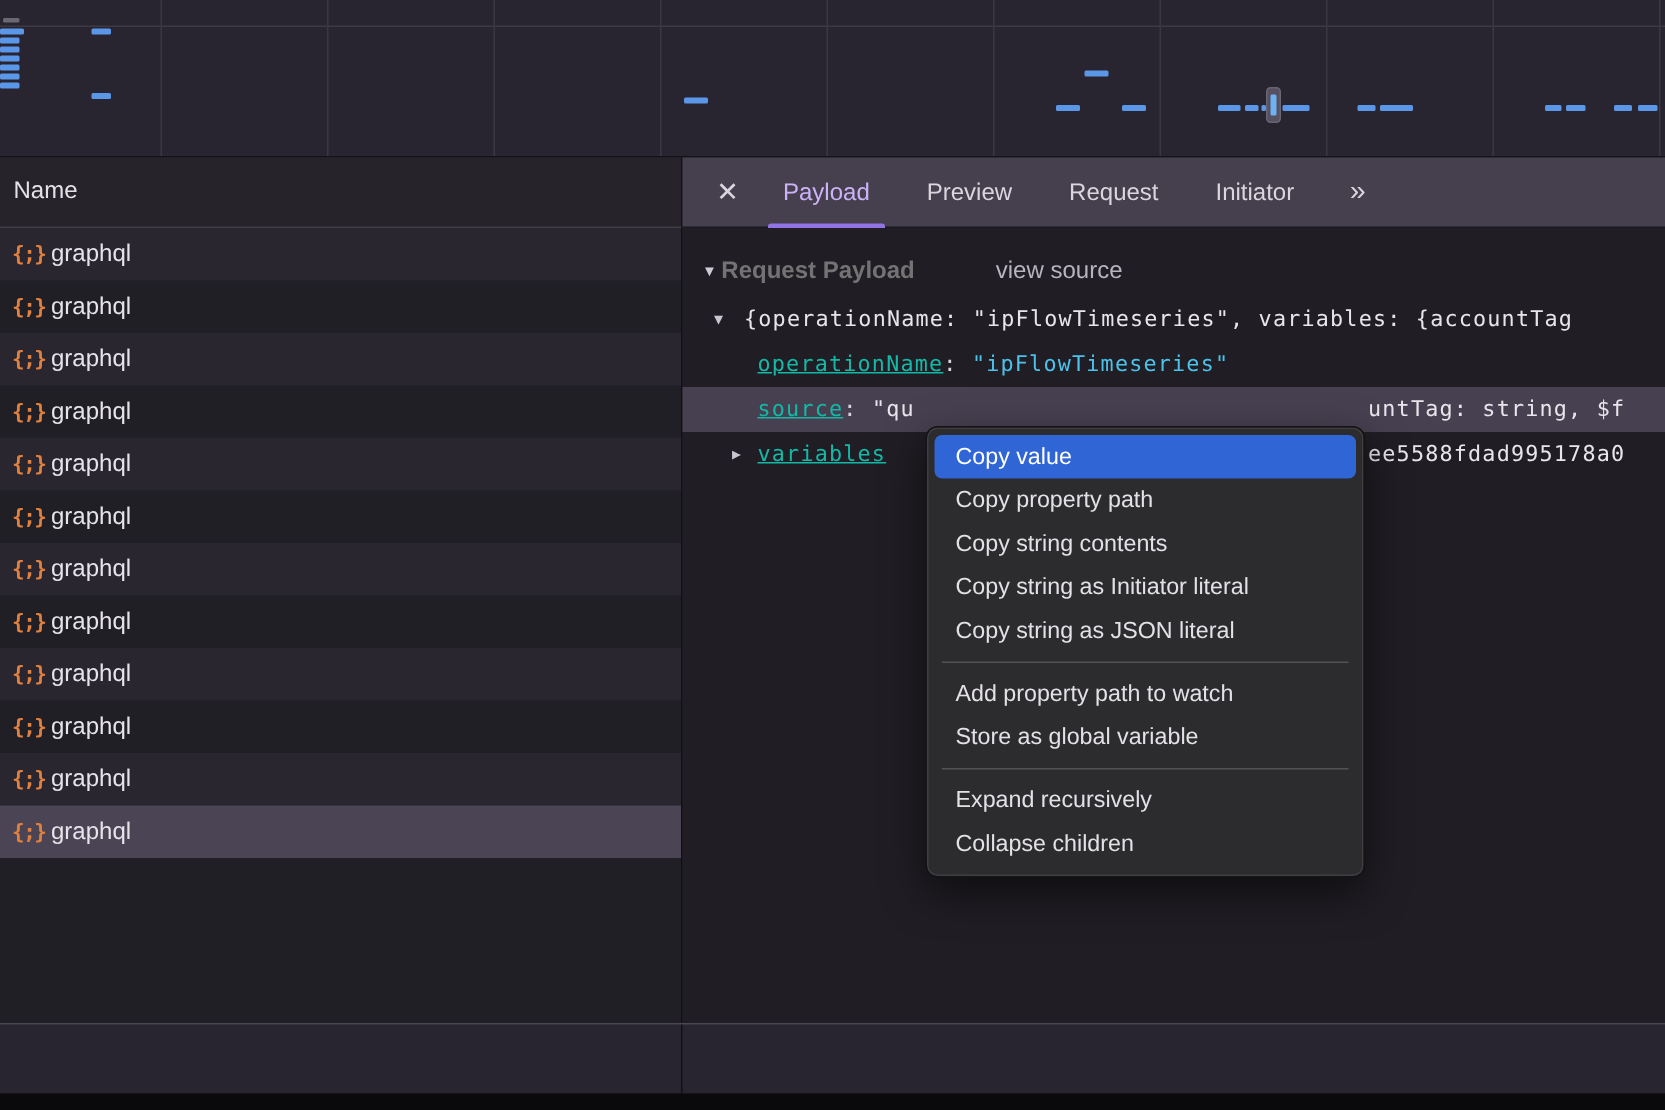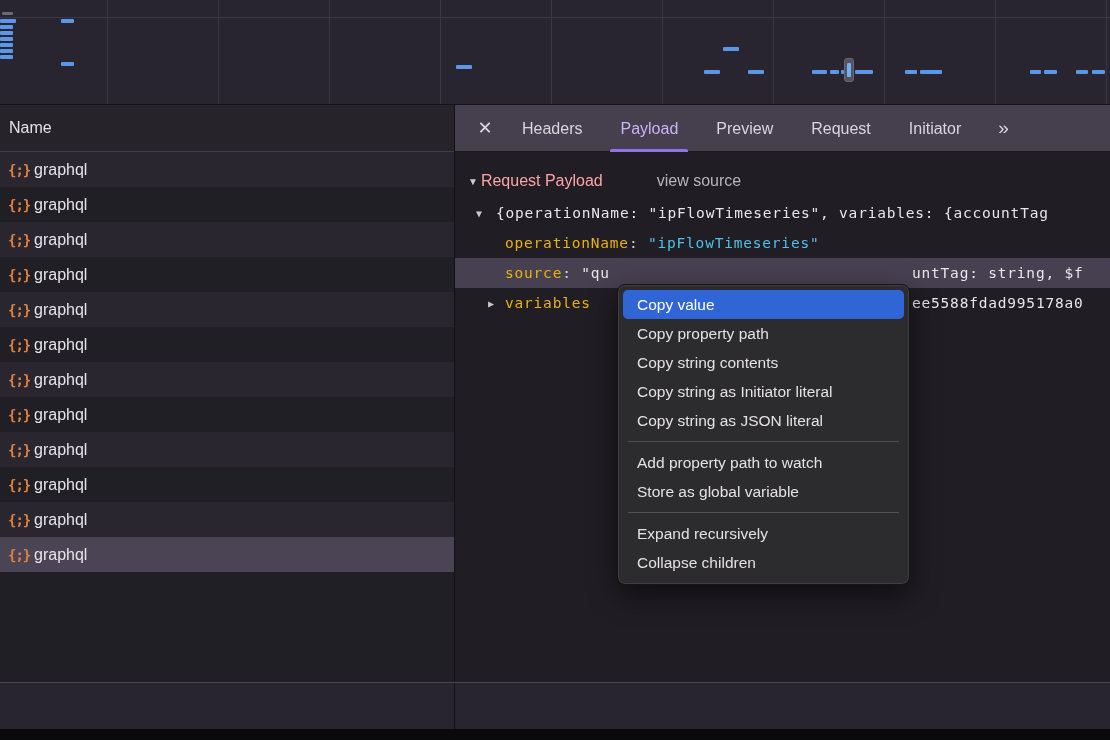--- a/index.html
+++ b/index.html
@@ -54,32 +54,32 @@
   .tab.selected{ color:#ccb3f7; }
   .tab.selected .tab-underline{
     position:absolute; left:9px; right:9px; bottom:0; height:3px;
     background:#9273e3; border-radius:2px 2px 0 0;
   }
   .tab-overflow{ margin-left:8px; color:#d9d6de; font-size:19px; letter-spacing:-2px; cursor:pointer; padding:0 10px; }
   
   .payload{ position:relative; padding-top:12px; }
   .payload-header{ height:34px; display:flex; align-items:center; padding-left:13px; }
   .tri{ color:#cfccd5; font-size:10px; margin-right:3px; }
-  .payload-title{ color:#fca5a5; font-size:16px; font-weight:normal; }
+  .payload-title{ color:#737373; font-size:16px; font-weight:bold; }
   .view-source{ margin-left:54px; color:#b7b4be; font-size:16px; cursor:pointer; }
   .trow{
     position:relative; height:30px; display:flex; align-items:center;
     font-family:"DejaVu Sans Mono", monospace; font-size:14.5px; letter-spacing:0.8px;
     color:#d7d4dc; white-space:pre; overflow:hidden;
   }
   .trow.selected{ background:#474051; }
   .t-ind1{ padding-left:21px; }
   .t-ind2{ padding-left:50px; }
   .tree-tri{ position:absolute; left:33px; font-size:10px; color:#c9c6cf; letter-spacing:0; }
-  .tkey{ color:#eab308; }
+  .tkey{ color:#14b8a6;text-decoration:underline; }
   .tpunct{ color:#d7d4dc; }
   .tstr{ color:#4cc1ea; }
   .tplain{ color:#e7e5eb; }
   .rfrag{ position:absolute; left:457px; color:#e7e5eb; }
   
   .ctx-menu{
     position:absolute; left:617px; top:284px; width:293px; z-index:20;
     background:#2c2b2e; border:1px solid #141416; border-radius:8px;
     box-shadow:0 0 0 1px rgba(255,255,255,0.09) inset, 0 10px 28px rgba(0,0,0,0.55);
     padding:5px 0 7px 0;
@@ -203,23 +203,20 @@
             <span class="req-icon">{;}</span>
             <span class="req-label">graphql</span>
           </div>
         </div>
     </div>
 
     <div class="right">
       <div class="tabbar">
         <button class="tab-close">✕</button>
         <div id="tabs" style="display:flex; height:100%;">
-            <div class="tab">
-              <span>Headers</span>
-            </div>
             <div class="tab selected">
               <span>Payload</span>
               <div class="tab-underline"></div>
             </div>
             <div class="tab">
               <span>Preview</span>
             </div>
             <div class="tab">
               <span>Request</span>
             </div>

